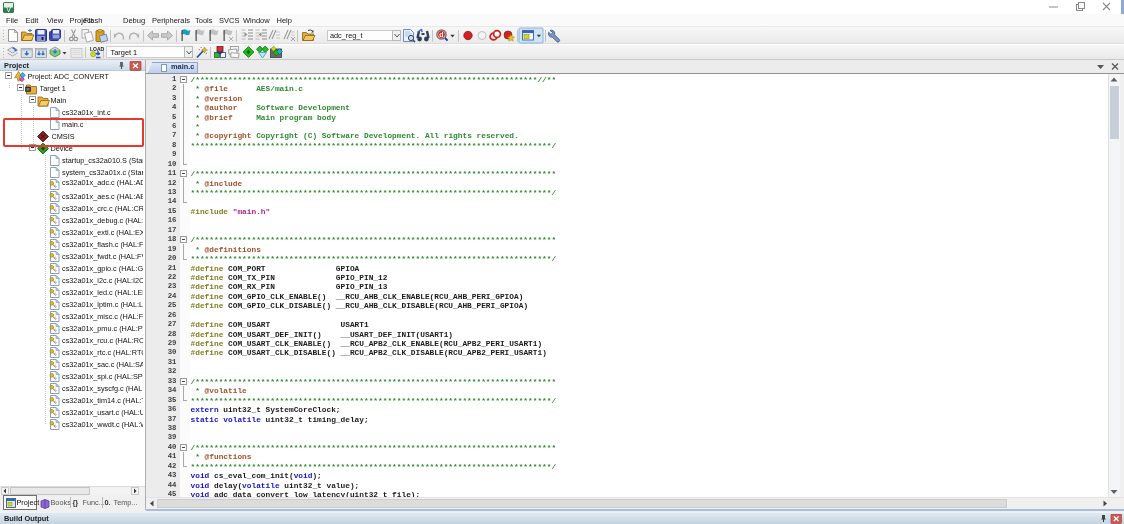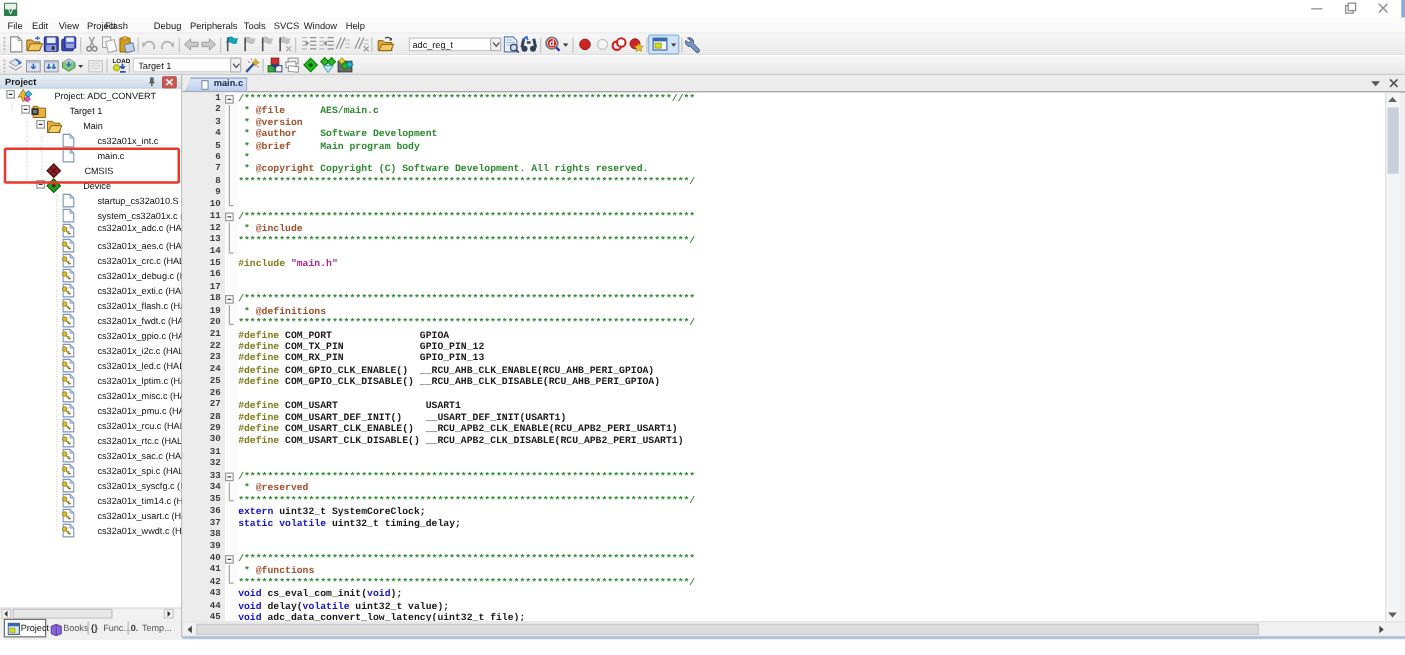--- a/index.html
+++ b/index.html
@@ -16,21 +16,21 @@
 #tb1{left:0;top:27px;width:1124px;height:17px;background:linear-gradient(#f7f7f7,#eaeaea);border-bottom:1px solid #dedede;}
 #tb2{left:0;top:45px;width:1124px;height:15px;background:linear-gradient(#f6f6f6,#e9e9e9);border-bottom:1px solid #c9c9c9;}
 .vsep{position:absolute;width:1px;background:#c4c4c4;}
 .grip{position:absolute;width:3px;background-image:radial-gradient(circle,#b5b5b5 35%,transparent 40%);background-size:3px 3px;}
 
 #main{left:0;top:60px;width:1124px;height:452px;background:#f0f0f0;}
 
 #phead{left:0;top:60px;width:145px;height:11px;background:linear-gradient(#e9f0f6,#cddcea);border-bottom:1px solid #b9c9d6;}
 #phead .t{position:absolute;left:4px;top:1px;font-size:7.4px;font-weight:bold;color:#1b1b1b;}
 #tree{left:0;top:71px;width:145px;height:415px;background:#fff;overflow:hidden;}
-.trow{position:absolute;height:12px;line-height:12px;font-size:7.3px;color:#101010;white-space:nowrap;margin-left:16px;}
+.trow{position:absolute;height:12px;line-height:12px;font-size:7.3px;color:#101010;white-space:nowrap;}
 .exp{position:absolute;width:7px;height:7px;background:#fff;border:1px solid #9a9a9a;}
 .exp:after{content:"";position:absolute;left:1px;top:2px;width:3px;height:1px;background:#333;}
 .dotv{position:absolute;width:1px;background-image:linear-gradient(#c8c8c8 1px,transparent 1px);background-size:1px 2px;}
 
 #phscroll{left:0;top:486px;width:145px;height:9px;background:#f2f2f2;border-top:1px solid #dcdcdc;}
 .sbtn{position:absolute;background:#f4f4f4;border:1px solid #c8c8c8;color:#333;text-align:center;}
 #ptabs{left:0;top:495px;width:145px;height:16px;background:#f0f0f0;}
 #ptabs .tab{position:absolute;top:0px;height:15px;font-size:7.3px;line-height:14px;color:#555;}
 #buildbar{left:0;top:512px;width:1124px;height:12px;background:linear-gradient(#dfe9f1,#c5d4e2);border-top:1px solid #eef3f8;}
 #buildbar .t{position:absolute;left:4px;top:1px;font-size:7.4px;font-weight:bold;color:#1b1b1b;}
@@ -652,21 +652,21 @@
 <span class="o">#define</span><span class="b"> COM_GPIO_CLK_ENABLE()  __RCU_AHB_CLK_ENABLE(RCU_AHB_PERI_GPIOA)</span>
 <span class="o">#define</span><span class="b"> COM_GPIO_CLK_DISABLE() __RCU_AHB_CLK_DISABLE(RCU_AHB_PERI_GPIOA)</span>
 
 <span class="o">#define</span><span class="b"> COM_USART               USART1</span>
 <span class="o">#define</span><span class="b"> COM_USART_DEF_INIT()    __USART_DEF_INIT(USART1)</span>
 <span class="o">#define</span><span class="b"> COM_USART_CLK_ENABLE()  __RCU_APB2_CLK_ENABLE(RCU_APB2_PERI_USART1)</span>
 <span class="o">#define</span><span class="b"> COM_USART_CLK_DISABLE() __RCU_APB2_CLK_DISABLE(RCU_APB2_PERI_USART1)</span>
 
 
 <span class="g">/*****************************************************************************</span>
-<span class="g"> * </span><span class="d">@reserved</span>
+<span class="g"> * </span><span class="d">@volatile</span>
 <span class="g">*****************************************************************************/</span>
 <span class="k">extern</span><span class="b"> uint32_t SystemCoreClock;</span>
 <span class="k">static</span><span class="b"> </span><span class="k">volatile</span><span class="b"> uint32_t timing_delay;</span>
 
 
 <span class="g">/*****************************************************************************</span>
 <span class="g"> * </span><span class="d">@functions</span>
 <span class="g">*****************************************************************************/</span>
 <span class="k">void</span><span class="b"> cs_eval_com_init(</span><span class="k">void</span><span class="b">);</span>
 <span class="k">void</span><span class="b"> delay(</span><span class="k">volatile</span><span class="b"> uint32_t value);</span>
@@ -696,12 +696,21 @@
     <div id="evthumb" class="abs"></div>
     <div id="ehscroll" class="abs"></div>
     <div id="ehthumb" class="abs"></div>
     <svg class="abs" style="left:147px;top:499px" width="10" height="9">
       <path d="M6.5 1.5 L3 4.5 L6.5 7.5 z" fill="#444"></path>
     </svg>
     <svg class="abs" style="left:1100px;top:499px" width="10" height="9">
       <path d="M3.5 1.5 L7 4.5 L3.5 7.5 z" fill="#444"></path>
     </svg>
     <div id="ehborder" class="abs"></div>
+    <div id="buildbar" class="abs">
+      <div class="t">Build Output</div>
+      <svg class="abs" style="left:1100px;top:1px" width="24" height="10">
+        <path d="M3.5 1 v4 M1.5 5 h4 M3.5 5 v3" stroke="#333" stroke-width="1" fill="none"></path>
+        <rect x="2" y="1" width="3" height="4" fill="#444"></rect>
+        <rect x="11" y="0" width="10.5" height="9.5" rx="1" fill="#cd5a52" stroke="#a84440" stroke-width="0.7"></rect>
+        <path d="M13.8 2.5 l4.8 4.5 M18.6 2.5 l-4.8 4.5" stroke="#fff" stroke-width="1.3"></path>
+      </svg>
+    </div>
   </div>
 </body></html>

